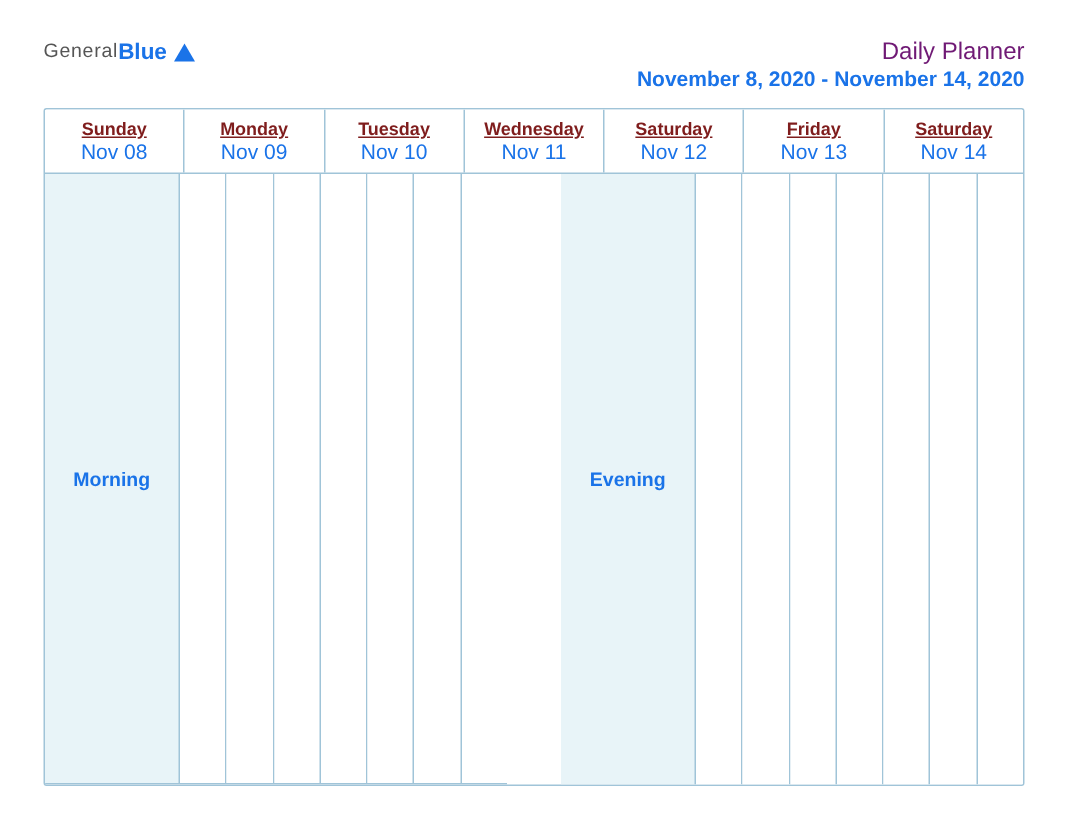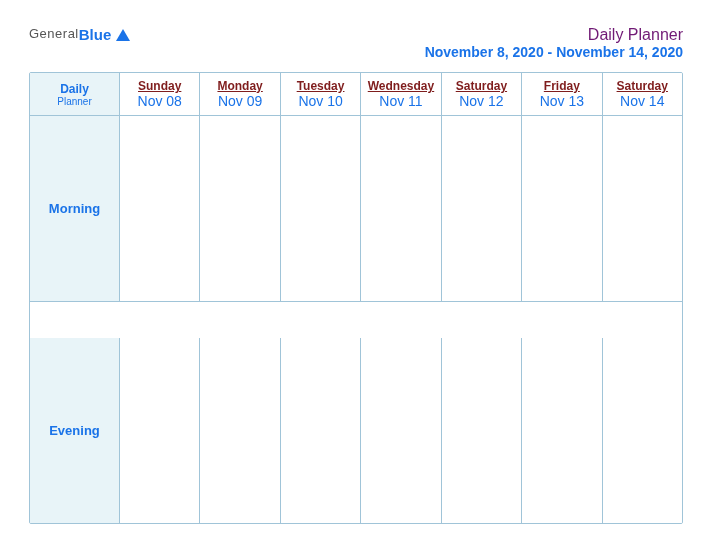--- a/index.html
+++ b/index.html
@@ -138,21 +138,21 @@
     }
 
     .day-col-header .day-date {
       font-size: 14px;
       color: #1a73e8;
     }
 
     .table-body {
       flex: 1;
       display: flex;
-      flex-direction: column;
+      flex-direction: row;
       gap: 36px;
     }
 
     .table-row {
       flex: 1;
       display: flex;
       border-bottom: 1.5px solid #a0c4d8;
     }
 
     .table-row:last-child {
@@ -197,24 +197,20 @@
     </div>
     <div class="header-right">
       <div class="title-main">Daily Planner</div>
       <div class="title-date">November 8, 2020 - November 14, 2020</div>
     </div>
   </div>
 
   <div class="planner-table">
 
     <div class="table-header-row">
-      <div class="col-label">
-        <span class="day-name">Daily</span>
-        <span class="day-sub">Planner</span>
-      </div>
 
     <div class="day-col-header">
       <span class="day-name">Sunday</span>
       <span class="day-date">Nov 08</span>
     </div>
         <div class="day-col-header">
       <span class="day-name">Monday</span>
       <span class="day-date">Nov 09</span>
     </div>
         <div class="day-col-header">

